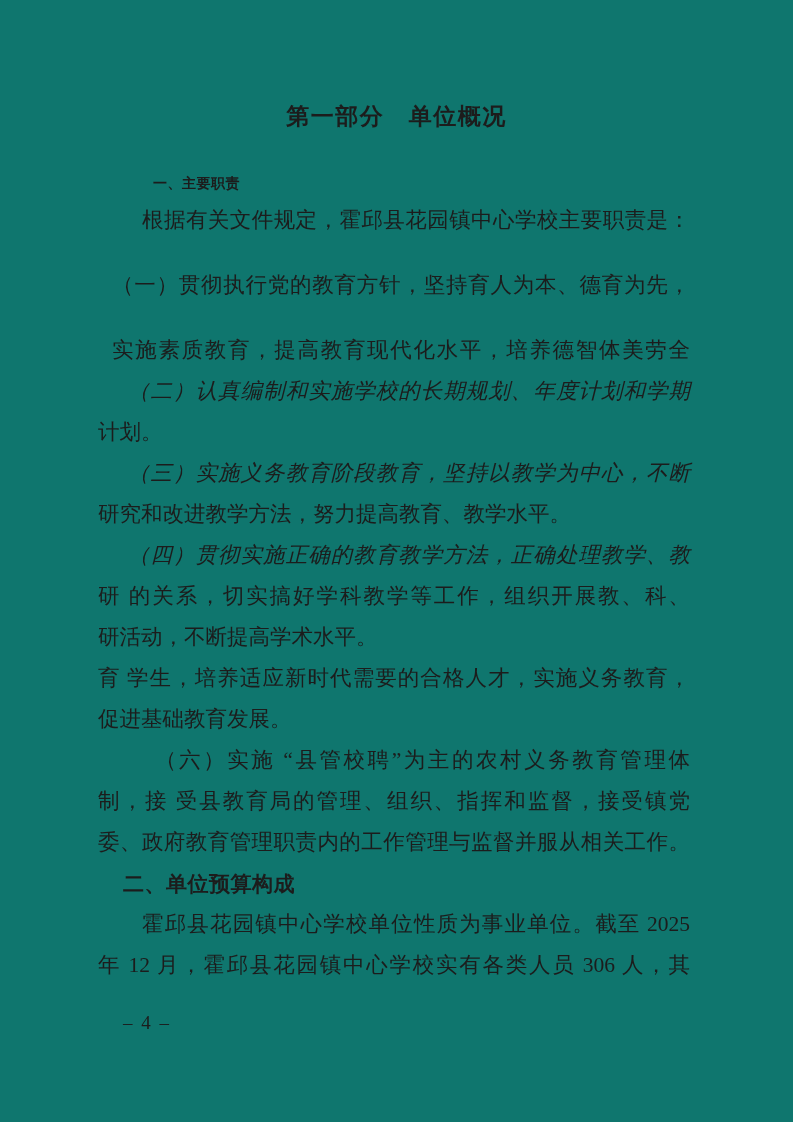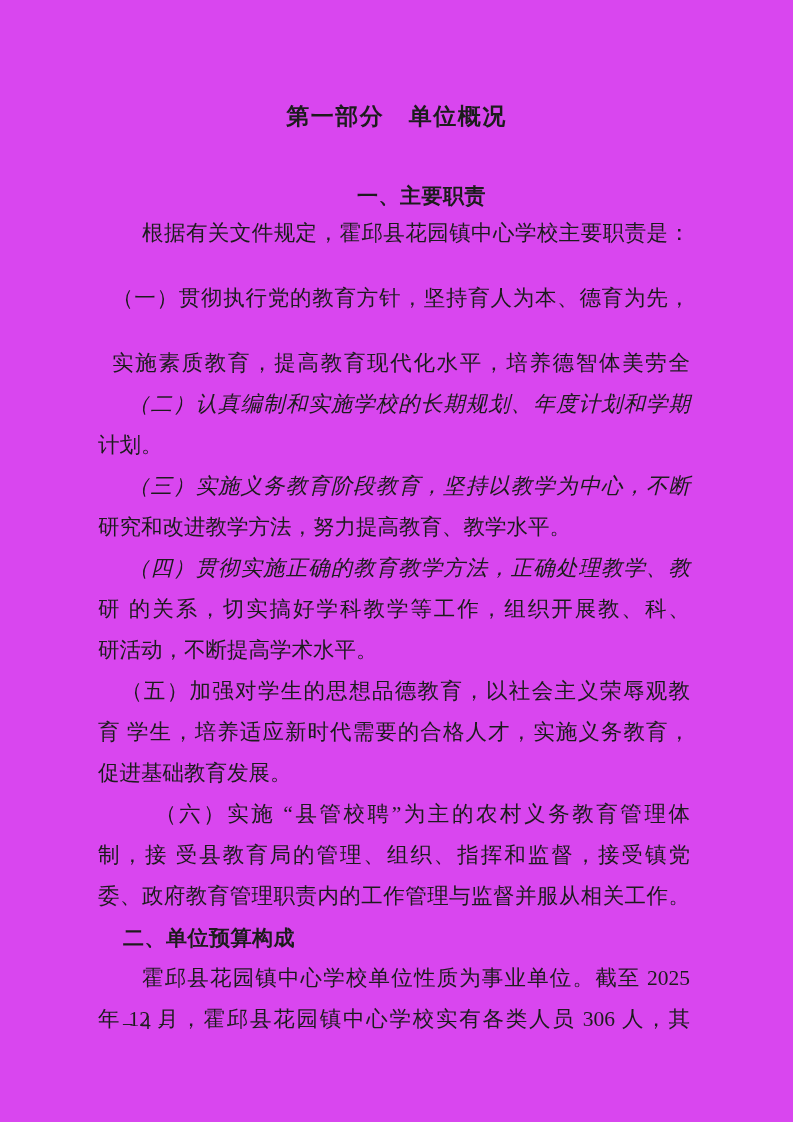--- a/index.html
+++ b/index.html
@@ -4,48 +4,47 @@
 <style>
   html, body {
     margin: 0;
     padding: 0;
     background: #ffffff;
   }
   .page {
     position: relative;
     width: 793px;
     height: 1122px;
-    background: #d946ef;
+    background: #0f766e;
     color: #1c1c1c;
     font-family: "Liberation Serif", "DejaVu Serif", serif;
     overflow: hidden;
   }
   .doc-title {
     margin: 0;
     padding-top: 101px;
     text-align: center;
     font-family: "Liberation Sans", "DejaVu Sans", sans-serif;
     font-weight: 700;
     font-size: 23px;
     line-height: 30px;
     letter-spacing: 1.5px;
   }
   .content {
     margin-left: 98px;
     width: 592px;
   }
   .section-h1 {
-    margin-top: 51px;
+    margin-top: 38px;
     padding-left: 55px;
     font-family: "Liberation Sans", "DejaVu Sans", sans-serif;
     font-weight: 700;
-    font-size: 21px;
+    font-size: 14px;
     line-height: 28px;
     letter-spacing: 0.5px;
-    text-align: center;
   }
   .bodytext {
     margin-top: 3px;
   }
   .line {
     font-size: 21.5px;
     line-height: 41px;
     text-align: justify;
   }
   .line.stretch {
@@ -95,21 +94,20 @@
       <div class="line stretch ind-30">（二）认真编制和实施学校的长期规划、年度计划和学期</div>
       <div class="line">计划。</div>
 
       <div class="line stretch ind-30">（三）实施义务教育阶段教育，坚持以教学为中心，不断</div>
       <div class="line">研究和改进教学方法，努力提高教育、教学水平。</div>
 
       <div class="line stretch ind-30">（四）贯彻实施正确的教育教学方法，正确处理教学、教</div>
       <div class="line stretch">研 的关系，切实搞好学科教学等工作，组织开展教、科、</div>
       <div class="line">研活动，不断提高学术水平。</div>
 
-      <div class="line stretch ind-23">（五）加强对学生的思想品德教育，以社会主义荣辱观教</div>
       <div class="line stretch">育 学生，培养适应新时代需要的合格人才，实施义务教育，</div>
       <div class="line">促进基础教育发展。</div>
 
       <div class="line stretch ind-57">（六）实施 “县管校聘”为主的农村义务教育管理体</div>
       <div class="line stretch">制，接 受县教育局的管理、组织、指挥和监督，接受镇党</div>
       <div class="line stretch">委、政府教育管理职责内的工作管理与监督并服从相关工作。</div>
 
       <div class="section-h2">二、单位预算构成</div>
 
       <div class="line stretch ind-44">霍邱县花园镇中心学校单位性质为事业单位。截至 2025</div>

